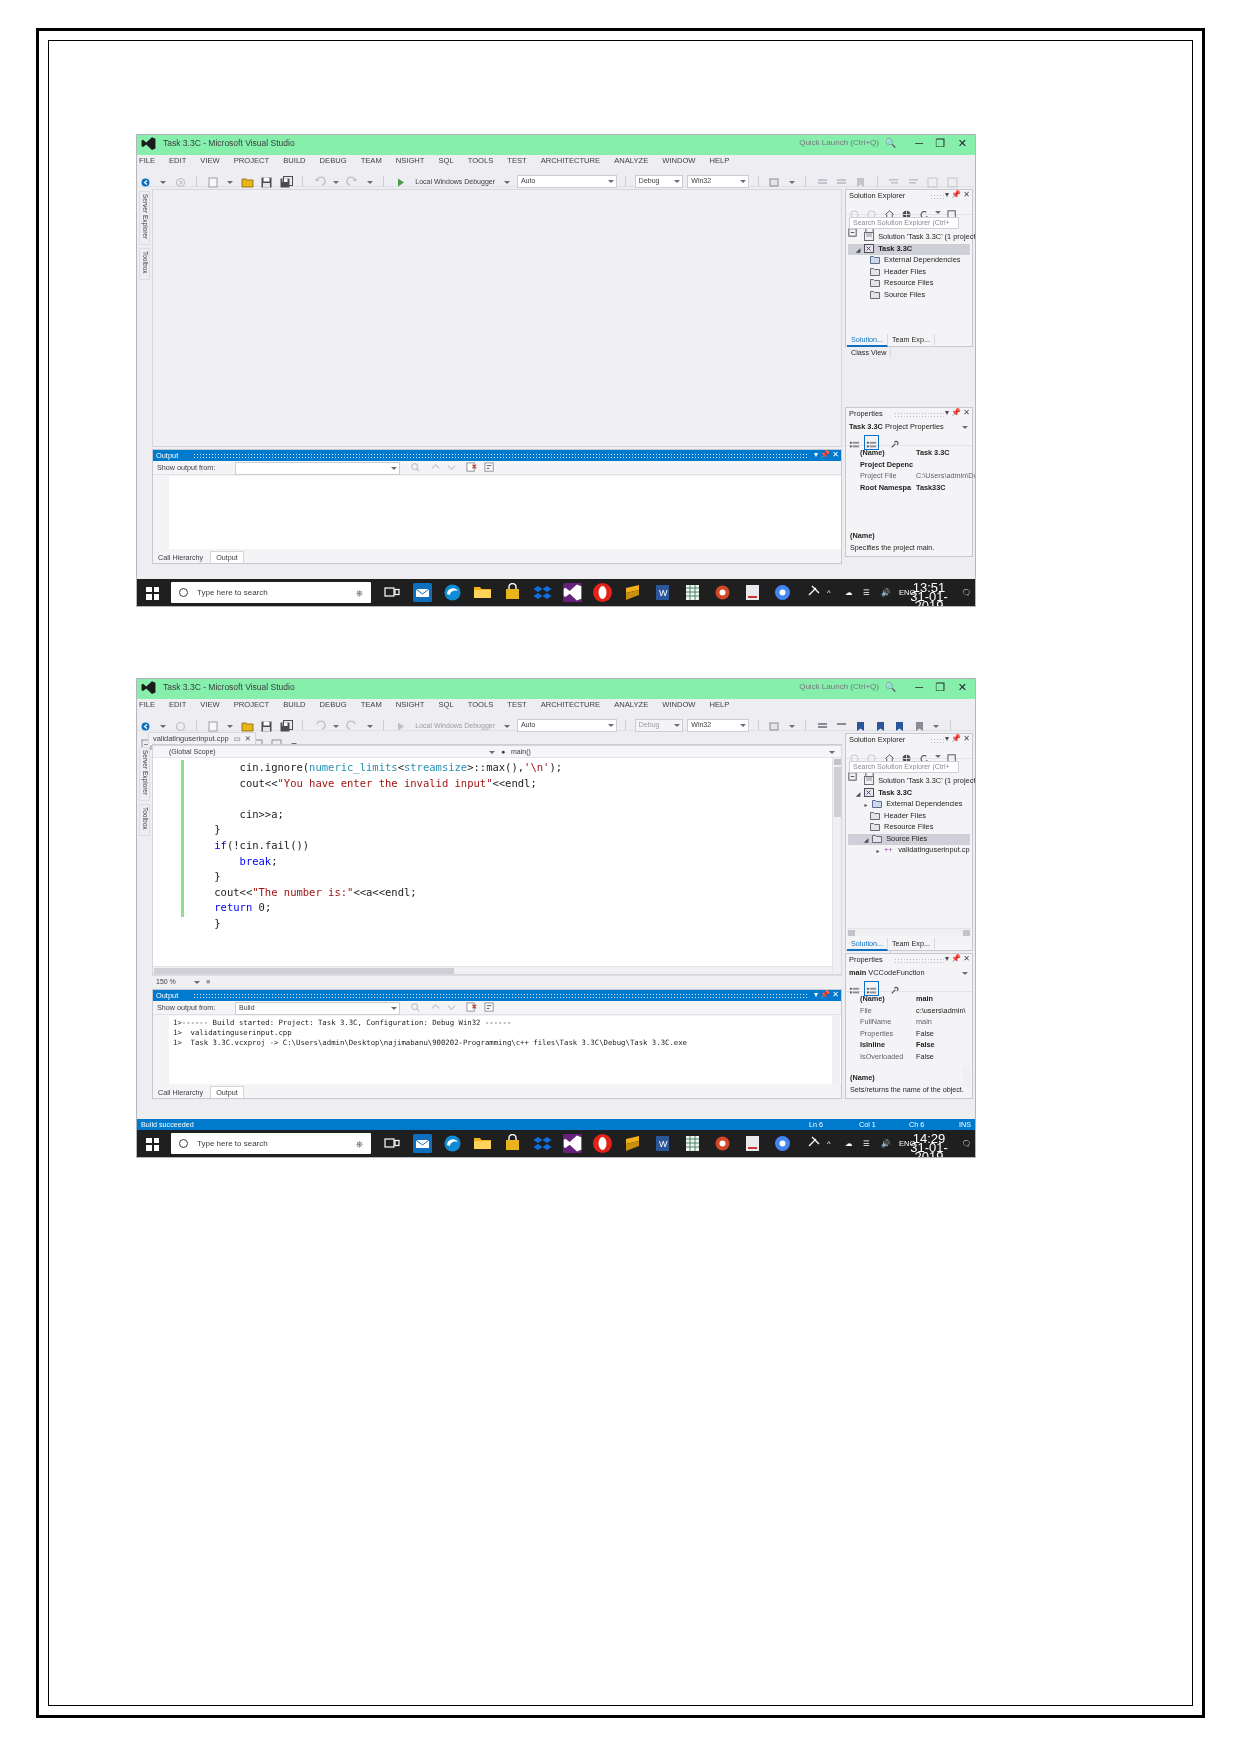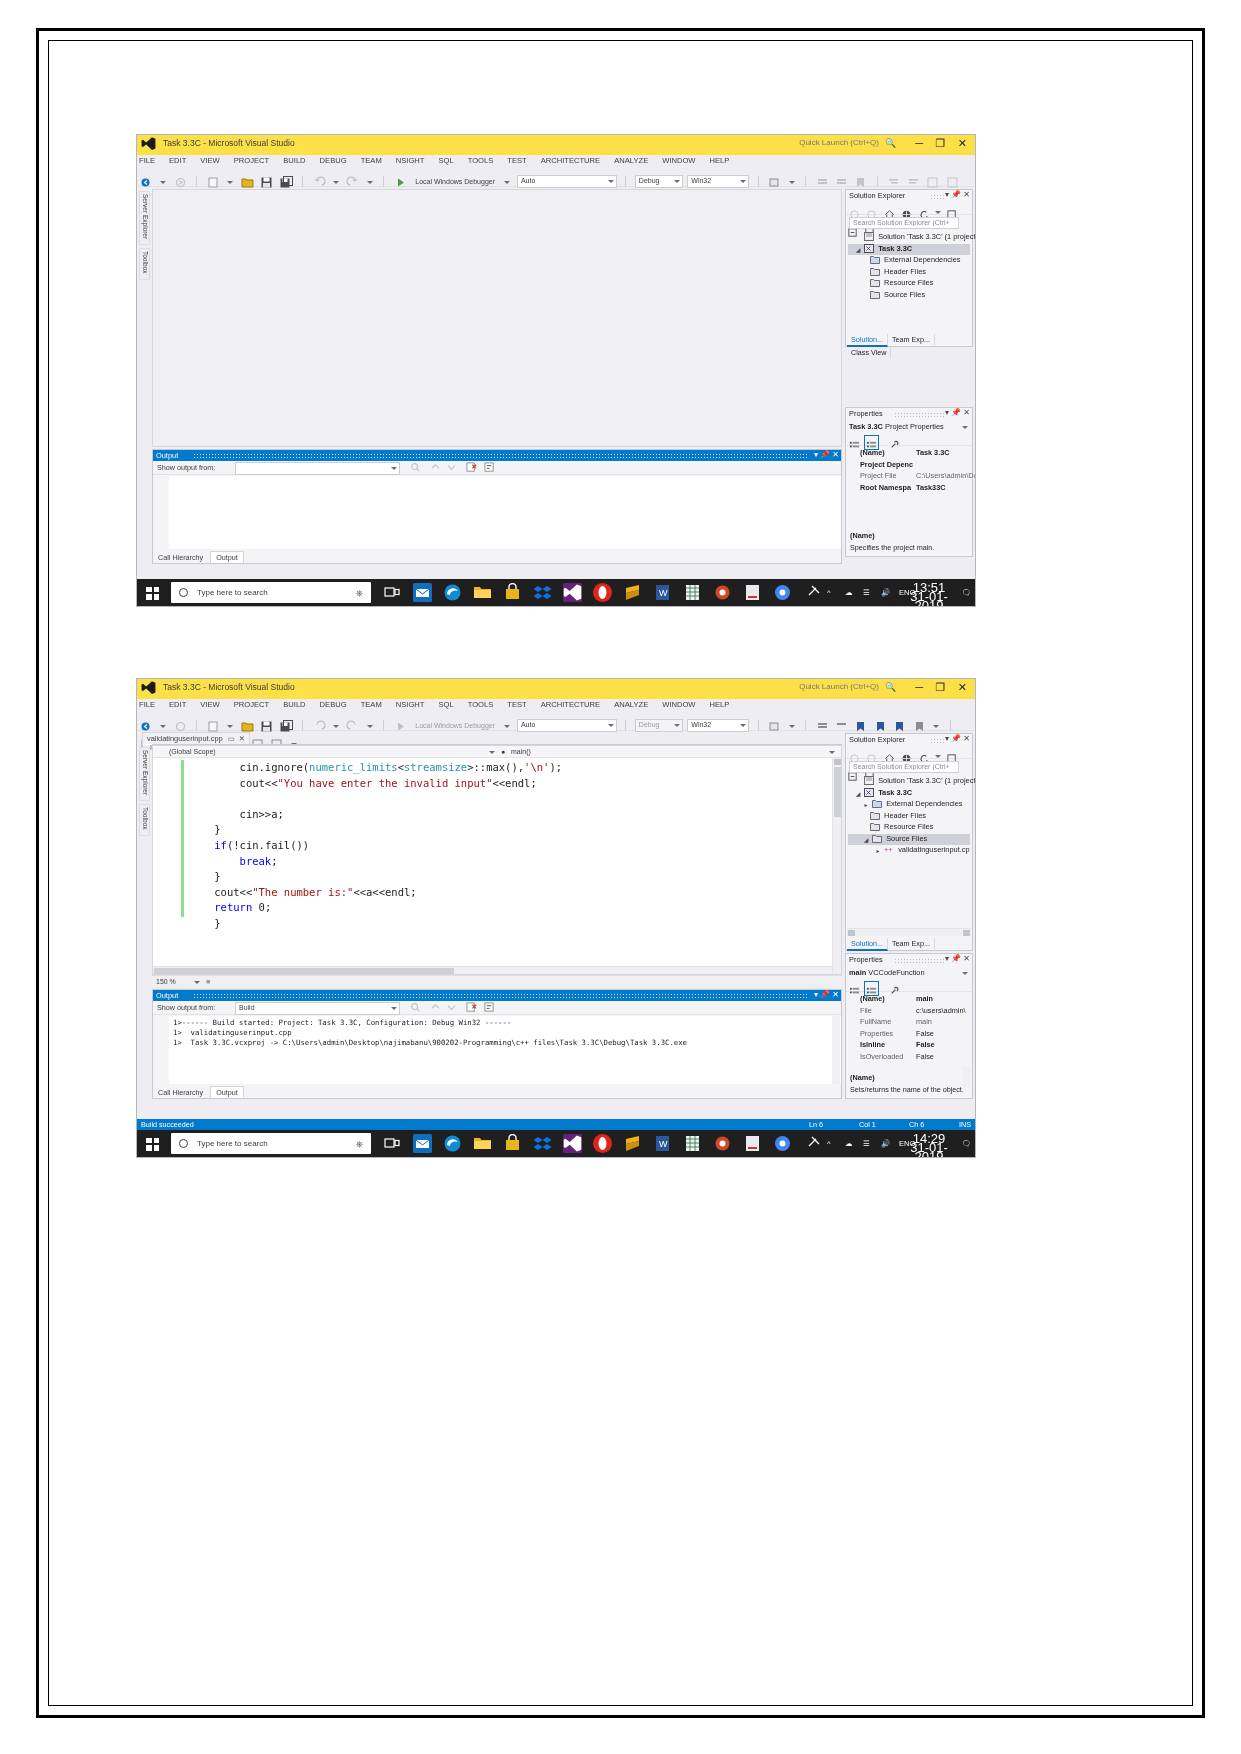--- a/index.html
+++ b/index.html
@@ -25,21 +25,21 @@
 
   
   .vs-window {
     position:absolute;
     background:#eeeef2;
     border:1px solid #b5b5bd;
     font-family:"Liberation Sans", sans-serif;
     overflow:hidden;
   }
   .vs-titlebar {
-    height:20px; background:#fde047; position:relative;
+    height:20px; background:#86efac; position:relative;
   }
   .vs-logo-svg { position:absolute; left:4px; top:1px; }
   .vs-title {
     position:absolute; left:26px; top:3px;
     font-size:8.5px; color:#3c3c41; white-space:nowrap;
   }
   .vs-quicklaunch {
     position:absolute; right:96px; top:3px;
     font-size:8px; color:#767680; white-space:nowrap;
   }
@@ -704,21 +704,21 @@
       <span class="nav-caret" style="position:relative; display:inline-block; top:-2px; margin:0 2px;"></span>
     </div>
 
     <div class="vtab" style="left:2px; top:68px; width:11px; height:54px;">
       <span style="position:absolute; left:9px; top:2px;">Server Explorer</span>
     </div>
     <div class="vtab" style="left:2px; top:125px; width:11px; height:32px;">
       <span style="position:absolute; left:9px; top:2px;">Toolbox</span>
     </div>
 
-    <div class="doc-tab" style="left:5px; top:53px;">
+    <div class="doc-tab" style="left:11px; top:53px;">
       <span>validatinguserinput.cpp</span>
       <span style="color:#6b6b75; margin-left:3px;">▭</span>
       <span style="color:#4a4a53; margin-left:2px;">✕</span>
     </div>
     <div class="tabstrip-line" style="left:15px; top:65px; width:690px;"></div>
 
     <div class="editor-area" style="left:15px; top:66px; width:690px; height:230px;">
       <div class="nav-bar">
         <span class="nav-scope">(Global Scope)</span>
         <span class="nav-caret" style="left:336px;"></span>

